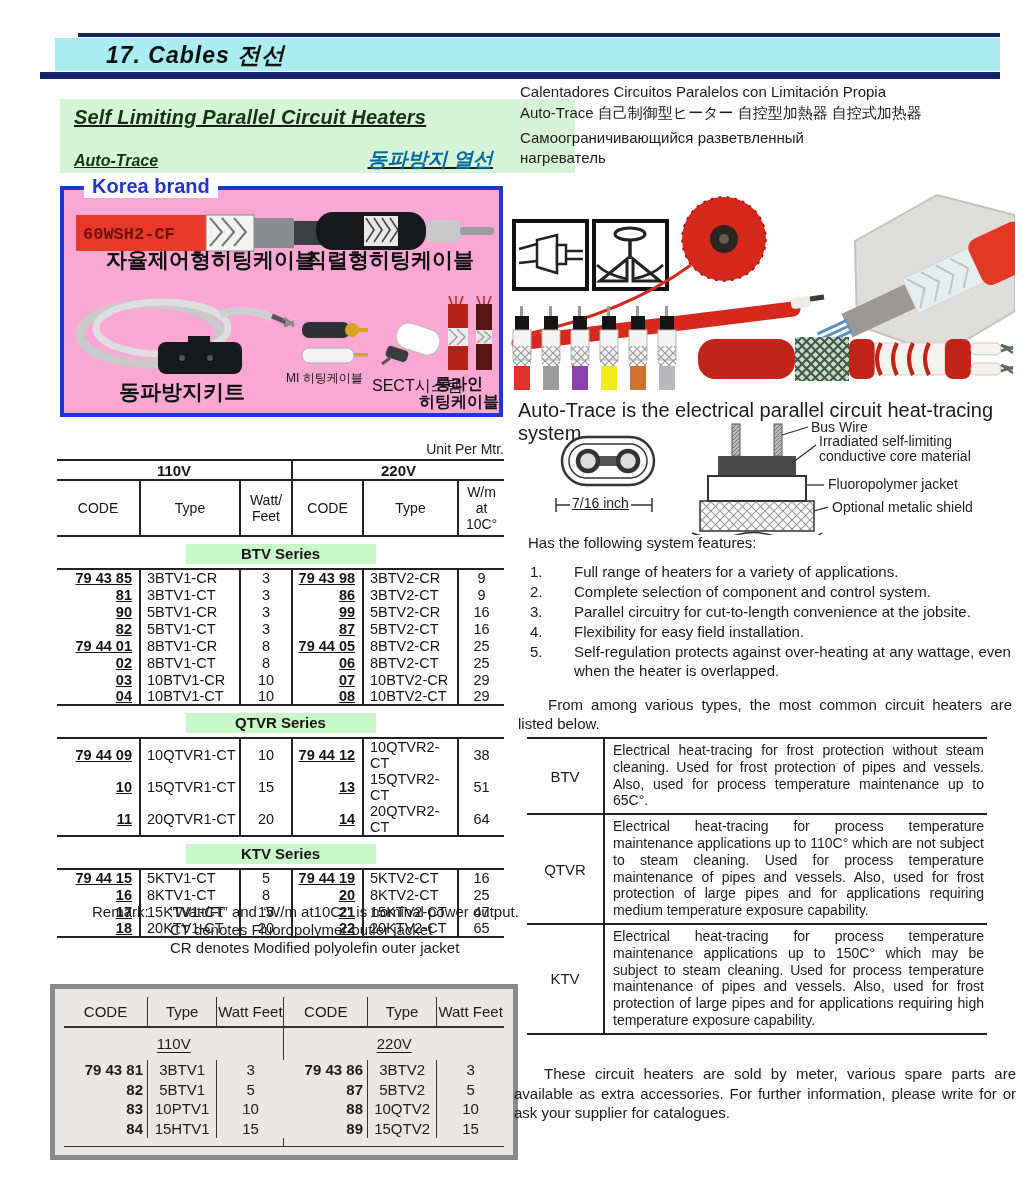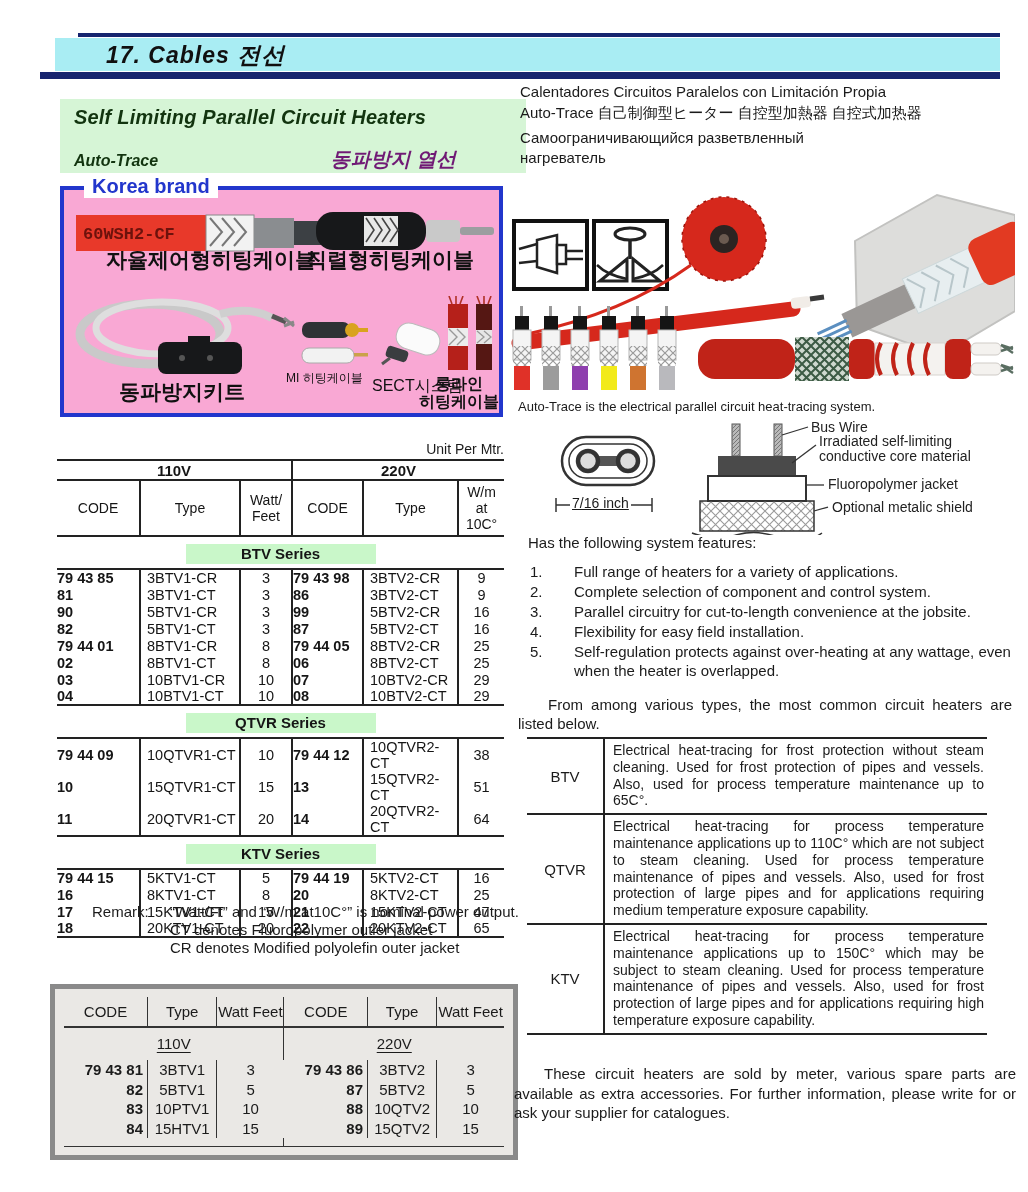--- a/index.html
+++ b/index.html
@@ -8,25 +8,25 @@
     font-family:"Liberation Sans","DejaVu Sans",sans-serif; color:#1b1b1b;
     overflow:hidden;
   }
   
   .top-rule   { position:absolute; left:78px;  top:33px; width:922px; height:4px;  background:#16246e; }
   .header-band{ position:absolute; left:55px;  top:38px; width:945px; height:33px; background:#a9edf3; }
   .header-title{ position:absolute; left:106px; top:40px; font-size:23px; font-weight:bold; font-style:italic; color:#101010; letter-spacing:1px; }
   .header-underline{ position:absolute; left:40px; top:72px; width:960px; height:7px; background:#16246e; }
 
   
-  .title-box { position:absolute; left:60px; top:99px; width:466px; height:74px; background:#d6f5d6; padding:7px 0 4px 14px; }
+  .title-box { position:absolute; left:60px; top:99px; width:515px; height:74px; background:#d6f5d6; padding:7px 12px 4px 14px;text-decoration:underline; }
   .title-box .l1 { font-size:20px; font-weight:bold; font-style:italic; color:#12340f; letter-spacing:.2px; }
   .title-box .l2 { display:flex; justify-content:space-between; margin-top:17px; align-items:baseline; }
   .title-box .l2a{ font-size:16px; font-weight:bold; font-style:italic; color:#12340f; }
-  .title-box .l2b{ font-size:20px; font-weight:bold; font-style:italic; color:#701a75; margin-right:70px; }
+  .title-box .l2b{ font-size:20px; font-weight:bold; font-style:italic; color:#0369a1; margin-right:70px; }
 
   .korea-box { position:absolute; left:60px; top:186px; width:443px; height:231px; border:4px solid #2236cc; background:#f9a8d4; }
   .korea-title { position:absolute; top:-15px; left:20px; background:#fff; color:#2236cc; font-size:20px; font-weight:bold; padding:0 8px; }
   .kb-caption { position:absolute; font-weight:bold; color:#111; }
   .cap-selfreg { left:42px;  top:56px;  font-size:21px; }
   .cap-series  { left:242px; top:56px;  font-size:21px; }
   .cap-kit     { left:55px;  top:188px; font-size:21px; }
   .cap-mi      { left:222px; top:180px; font-size:12px; font-weight:normal; }
   .cap-sect    { left:308px; top:186px; font-size:16px; font-weight:normal; }
   .cap-longline{ left:355px; top:185px; font-size:16px; white-space:pre-line; text-align:center; line-height:18px;}
@@ -39,21 +39,21 @@
   tr.grp th { border-top:2px solid #222; border-bottom:2px solid #222; font-size:15px; height:20px; }
   tr.grp th.v220 { border-left:2px solid #222; }
   tr.cols th { border-bottom:2px solid #222; height:56px; font-weight:normal; font-size:14px; white-space:pre-line; line-height:16px; vertical-align:middle; }
   tr.cols th + th { border-left:2px solid #222; }
   td.band-cell { padding:7px 0 4px 0; text-align:center; }
   .band { display:inline-block; width:190px; background:#c9f7c9; font-weight:bold; font-size:15px; padding:1px 0 2px 0; }
   tr.data td { height:17px; line-height:16px; vertical-align:middle; }
   tr.data td + td { border-left:2px solid #222; }
   tr.data.first td { border-top:2px solid #222; }
   tr.data.last  td { border-bottom:2px solid #222; }
-  td.c0, td.c3 { font-weight:bold; text-align:left; padding-right:7px; }
+  td.c0, td.c3 { font-weight:bold; text-align:right; padding-right:7px;text-decoration:underline; }
   td.c1, td.c4 { text-align:left; padding-left:6px; }
   td.c2, td.c5 { text-align:center; }
 
   .remark { position:absolute; left:92px; top:903px; width:430px; display:flex; font-size:15px; line-height:18px; }
   .remark .lbl { width:78px; flex:none; }
   .remark .txt div { }
 
   .bottom-box { position:absolute; left:50px; top:984px; width:468px; height:176px; background:#eae8e5; border:5px solid #8a8a8a; padding:8px 9px; }
   table.bt { border-collapse:collapse; table-layout:fixed; width:100%; height:100%; }
   table.bt th { font-size:15px; font-weight:normal; border-bottom:2px solid #333; height:30px; }
@@ -67,21 +67,21 @@
   tr.brow td.b1, tr.brow td.b2, tr.brow td.b4, tr.brow td.b5 { border-left:1.5px solid #333;margin-left:12px; }
   tr.bpad td { height:8px; border-bottom:1.5px solid #333; }
   tr.bpad td.half2 { border-left:1.5px solid #333;}
 
   
   .intro { position:absolute; left:520px; top:81px; width:497px; font-size:15px; line-height:21px; }
   .intro .ln { white-space:pre-line; }
   .intro .ln3 { margin-top:5px; line-height:20px; }
 
   .r-images { position:absolute; left:505px; top:193px; width:510px; height:205px; }
-  .tagline { position:absolute; left:518px; top:399px; width:500px; font-size:13px; }
+  .tagline { position:absolute; left:518px; top:399px; width:500px; font-size:20px; }
 
   .diagram { position:absolute; left:540px; top:421px; width:478px; height:114px; }
   .diagram .dlabel { position:absolute; font-size:14px; line-height:15px; white-space:pre-line; color:#222; }
   .dim-text { position:absolute; left:30px; top:74px; font-size:14px; background:#fff; padding:0 2px;text-decoration:underline; }
 
   .features-title { position:absolute; left:528px; top:534px; width:480px; font-size:15px; }
   .features { position:absolute; left:530px; top:562px; width:483px; }
   .feat-row { display:flex; font-size:15px; line-height:19px; margin-bottom:1px; }
   .feat-row .num { width:44px; flex:none; }
   .para-common { position:absolute; left:518px; top:695px; width:494px; font-size:15px; line-height:19px; text-indent:30px; text-align:justify; }

